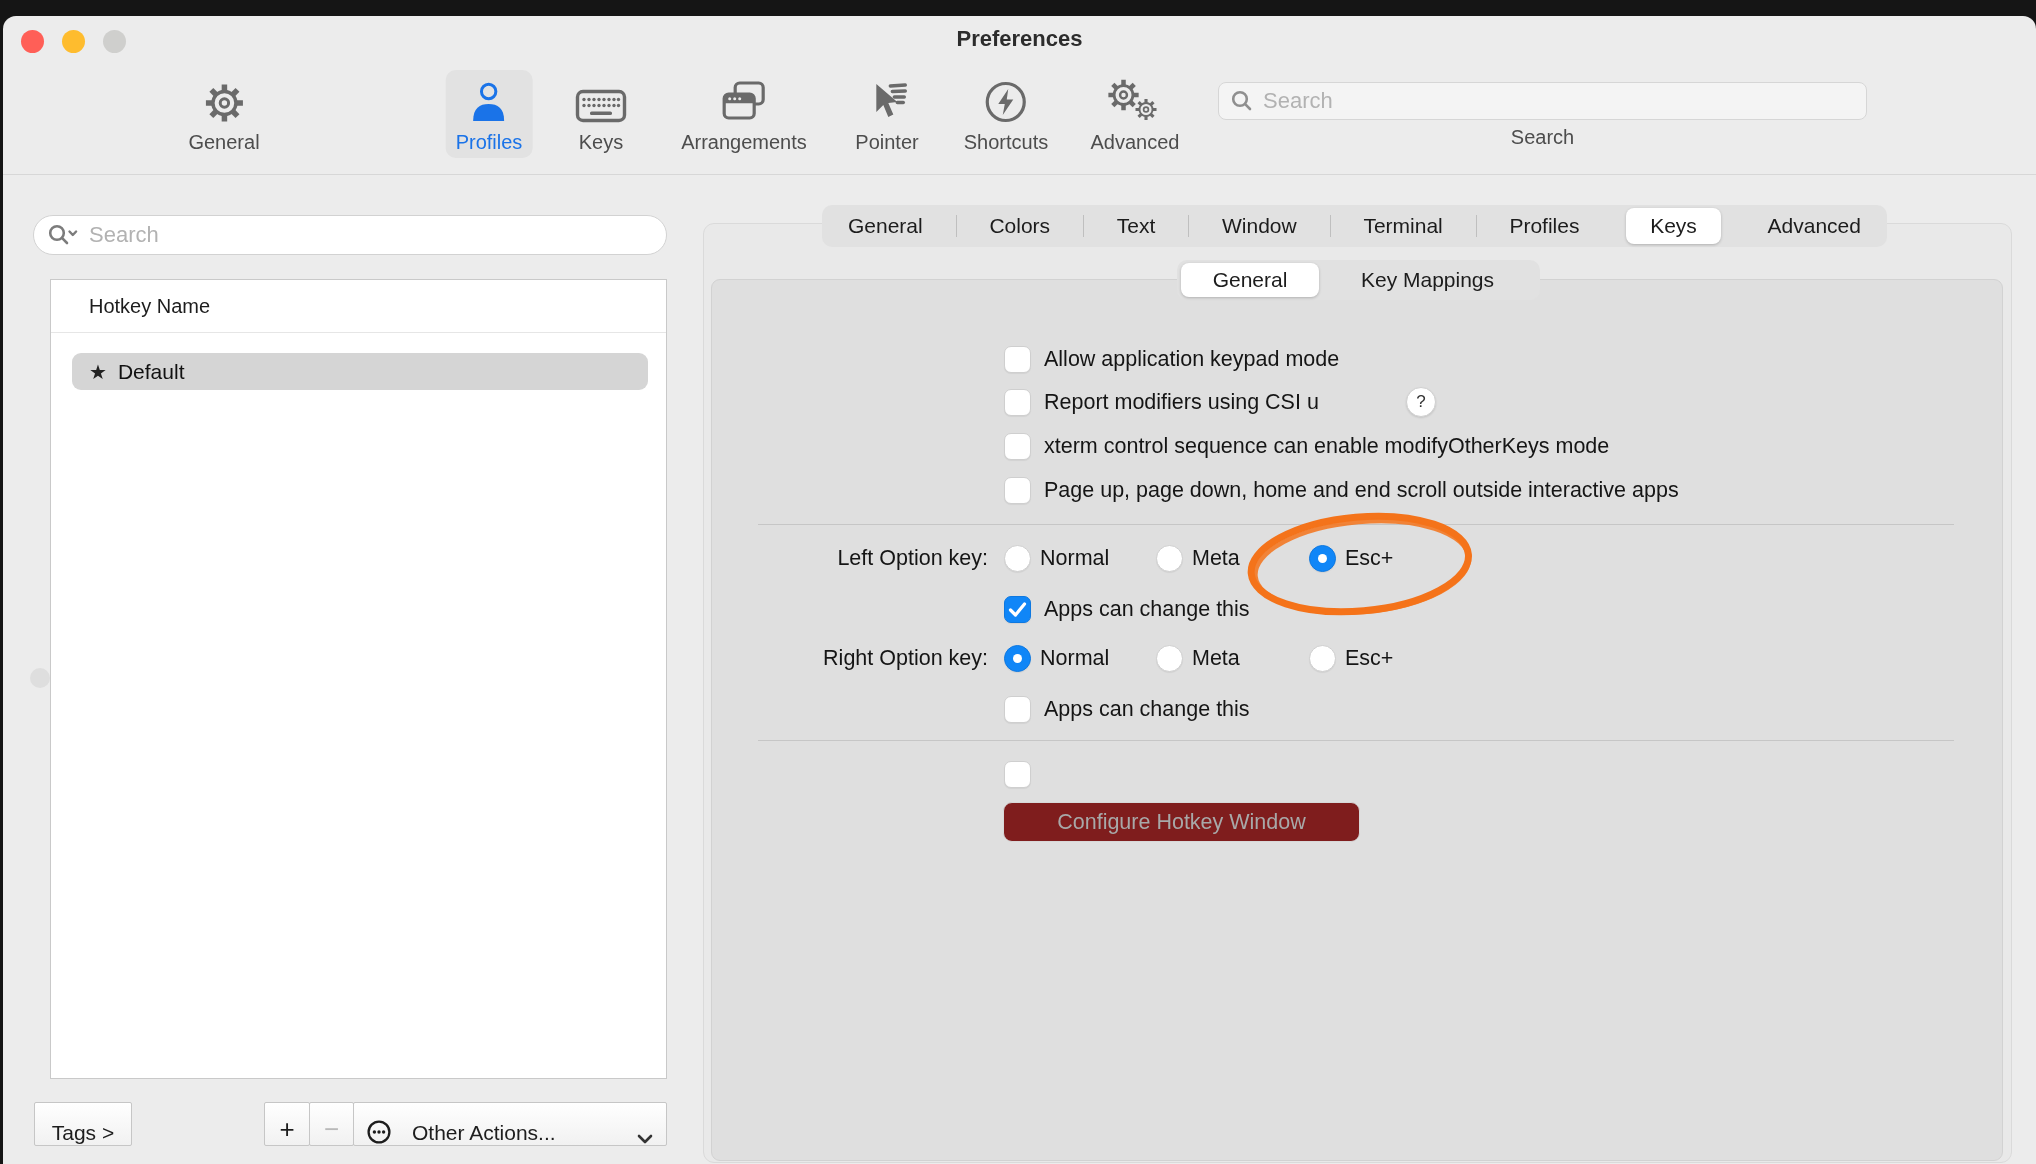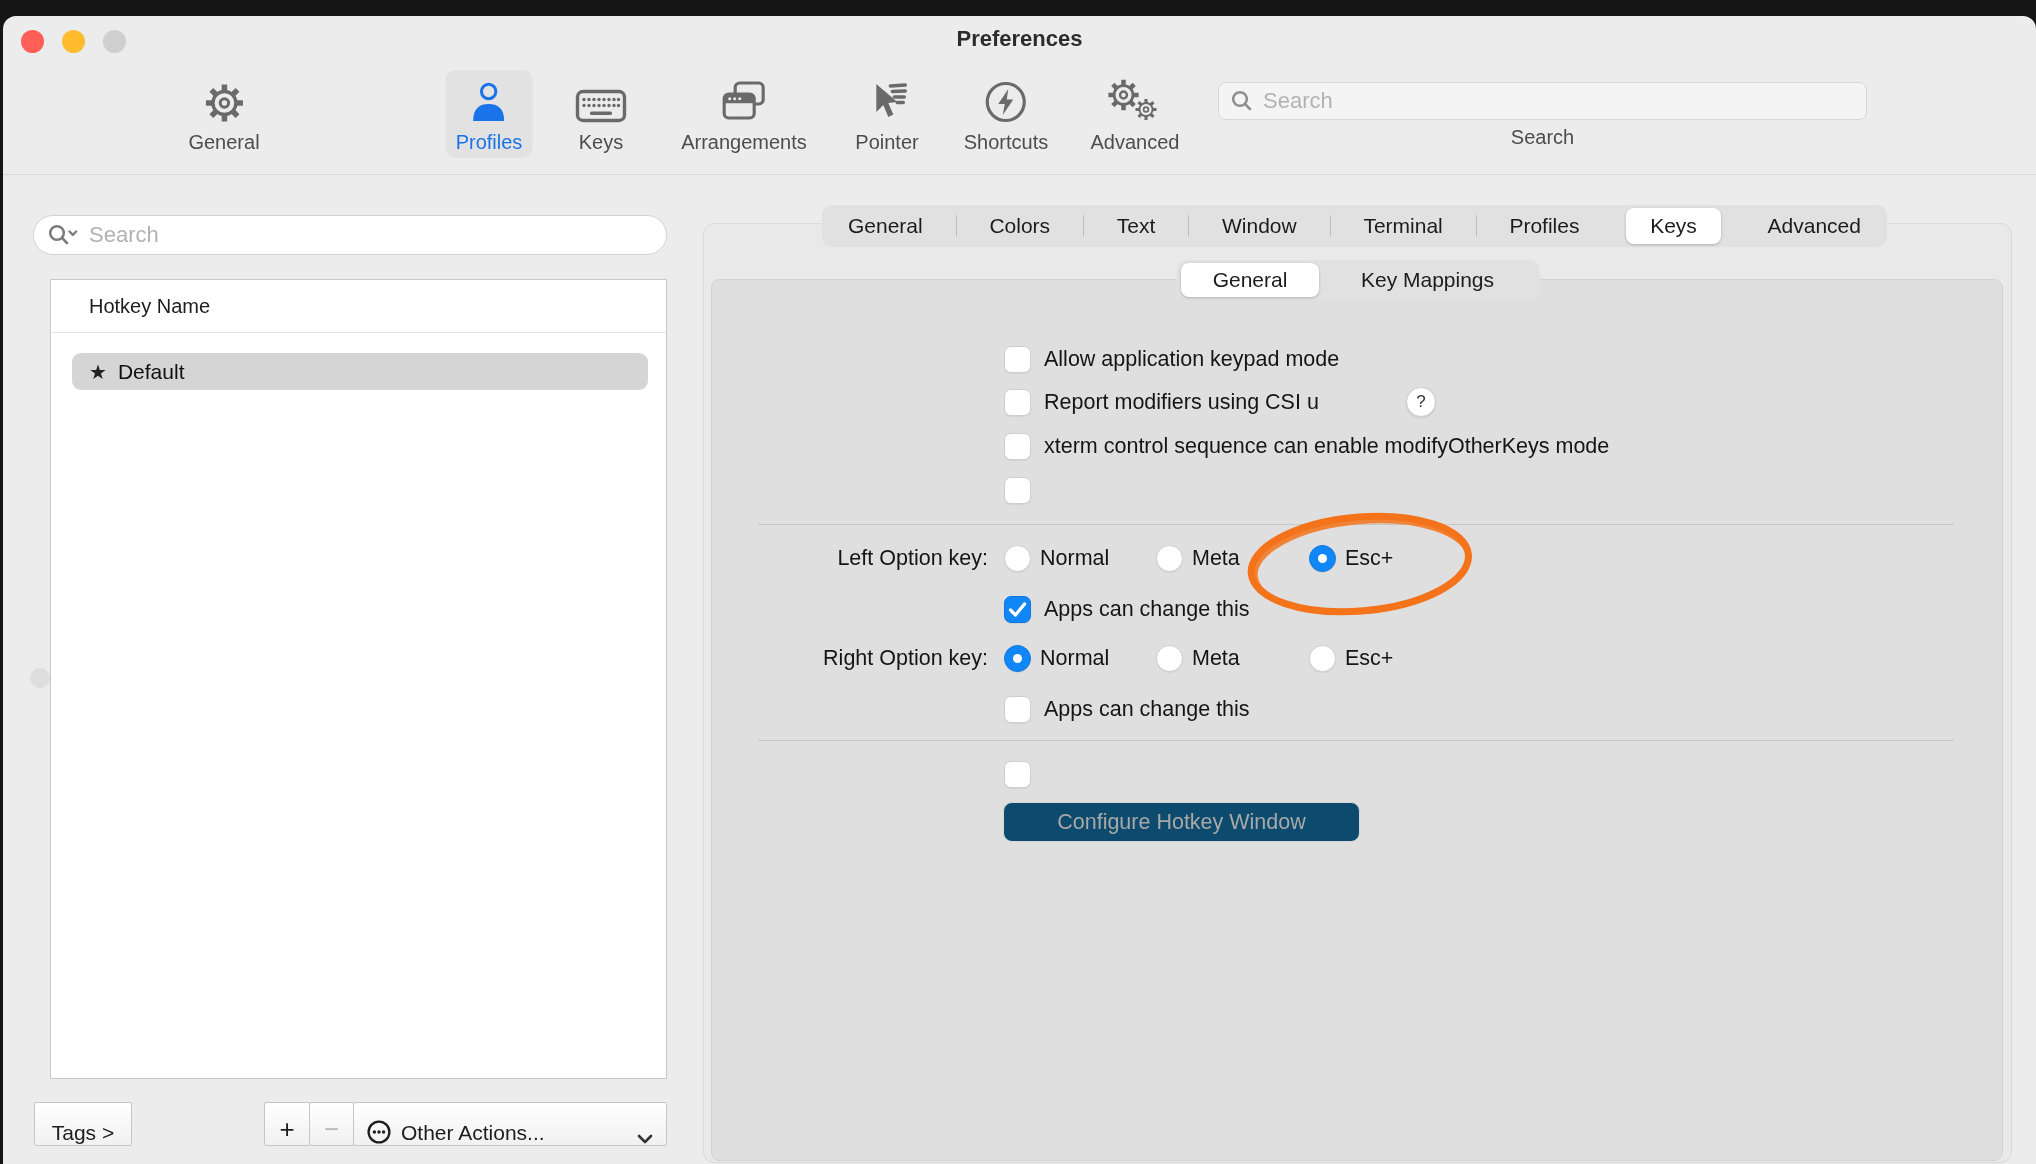--- a/index.html
+++ b/index.html
@@ -46,21 +46,21 @@
   .prow{position:absolute;left:21px;top:73px;width:576px;height:37px;background:#d5d5d5;
         border-radius:9px;display:flex;align-items:center;padding-left:17px;box-sizing:border-box;
         gap:11px;font-size:21px;color:#111;}
   .prow .star{font-size:20px;color:#222;}
   .edge-dot{position:absolute;left:27px;top:652px;width:20px;height:20px;border-radius:50%;background:#dedede;}
 
   .bbtn{position:absolute;top:1086px;height:44px;background:linear-gradient(#ffffff,#f1f1f1);
         border:1px solid #c6c6c6;box-sizing:border-box;display:flex;align-items:flex-end;
         justify-content:center;font-size:21px;color:#1d1d1d;border-radius:2px;}
   .bbtn.dis{color:#b9b9b9;}
-  .oa{justify-content:flex-start;padding:0 12px;gap:9px;}
+  .oa{justify-content:flex-start;padding:0 12px;gap:20px;}
   .oa .sp{flex:1;}
 
   
   .pane-outer{position:absolute;left:700px;top:207px;width:1309px;height:940px;background:#e9e9e9;
               border:1px solid #dadada;border-radius:11px;box-sizing:border-box;}
   .pane-inner{position:absolute;left:708px;top:263px;width:1292px;height:882px;background:#dfdfdf;
               border:1px solid #d2d2d2;border-radius:9px;box-sizing:border-box;}
 
   
   .tabbar{position:absolute;left:819px;top:189px;width:1065px;height:42px;background:#e1e1e1;
@@ -85,21 +85,21 @@
   .radio.on{background:#1086f7;border-color:#0e78e0;}
   .radio.on::after{content:"";position:absolute;left:8px;top:8px;width:9px;height:9px;
                    border-radius:50%;background:#fff;}
   .lbl{position:absolute;font-size:21.5px;color:#151515;line-height:27px;white-space:nowrap;}
   .rlabel{position:absolute;width:285px;left:700px;text-align:right;font-size:21.5px;
           color:#151515;line-height:27px;}
   .pdiv{position:absolute;left:755px;width:1196px;height:1px;background:#c6c6c6;}
   .help{position:absolute;width:30px;height:30px;border-radius:50%;background:#fff;
         border:1px solid #d0d0d0;box-sizing:border-box;box-shadow:0 1px 2px rgba(0,0,0,.12);
         display:flex;align-items:center;justify-content:center;font-size:17px;color:#333;}
-  .config-btn{position:absolute;left:1000px;top:786px;width:357px;height:40px;background:#0c4a6e;
+  .config-btn{position:absolute;left:1000px;top:786px;width:357px;height:40px;background:#7f1d1d;
               border:1px solid #d8d8d8;border-radius:9px;box-sizing:border-box;
               display:flex;align-items:center;justify-content:center;font-size:21.5px;color:#a8a8a8;}
   .annotation{position:absolute;left:1232px;top:488px;pointer-events:none;}
 </style>
 </head>
 <body>
 
 <div class="screen">
 <div class="window">
 
@@ -313,20 +313,21 @@
   <div class="cb" style="left:1001px;top:373px;"></div>
   <div class="lbl" style="left:1041px;top:373px;">Report modifiers using CSI u</div>
   <div class="help" style="left:1403px;top:371px;">
     <span>?</span>
   </div>
 
   <div class="cb" style="left:1001px;top:417px;"></div>
   <div class="lbl" style="left:1041px;top:417px;">xterm control sequence can enable modifyOtherKeys mode</div>
 
   <div class="cb" style="left:1001px;top:461px;"></div>
+  <div class="lbl" style="left:1041px;top:461px;">Page up, page down, home and end scroll outside interactive apps</div>
 
   <div class="pdiv" style="top:508px;"></div>
 
   <div class="rlabel" style="top:529px;">Left Option key:</div>
   <div class="radio" style="left:1001px;top:529px;"></div>
   <div class="lbl" style="left:1037px;top:529px;">Normal</div>
   <div class="radio" style="left:1153px;top:529px;"></div>
   <div class="lbl" style="left:1189px;top:529px;">Meta</div>
   <div class="radio on" style="left:1306px;top:529px;"></div>
   <div class="lbl" style="left:1342px;top:529px;">Esc+</div>

